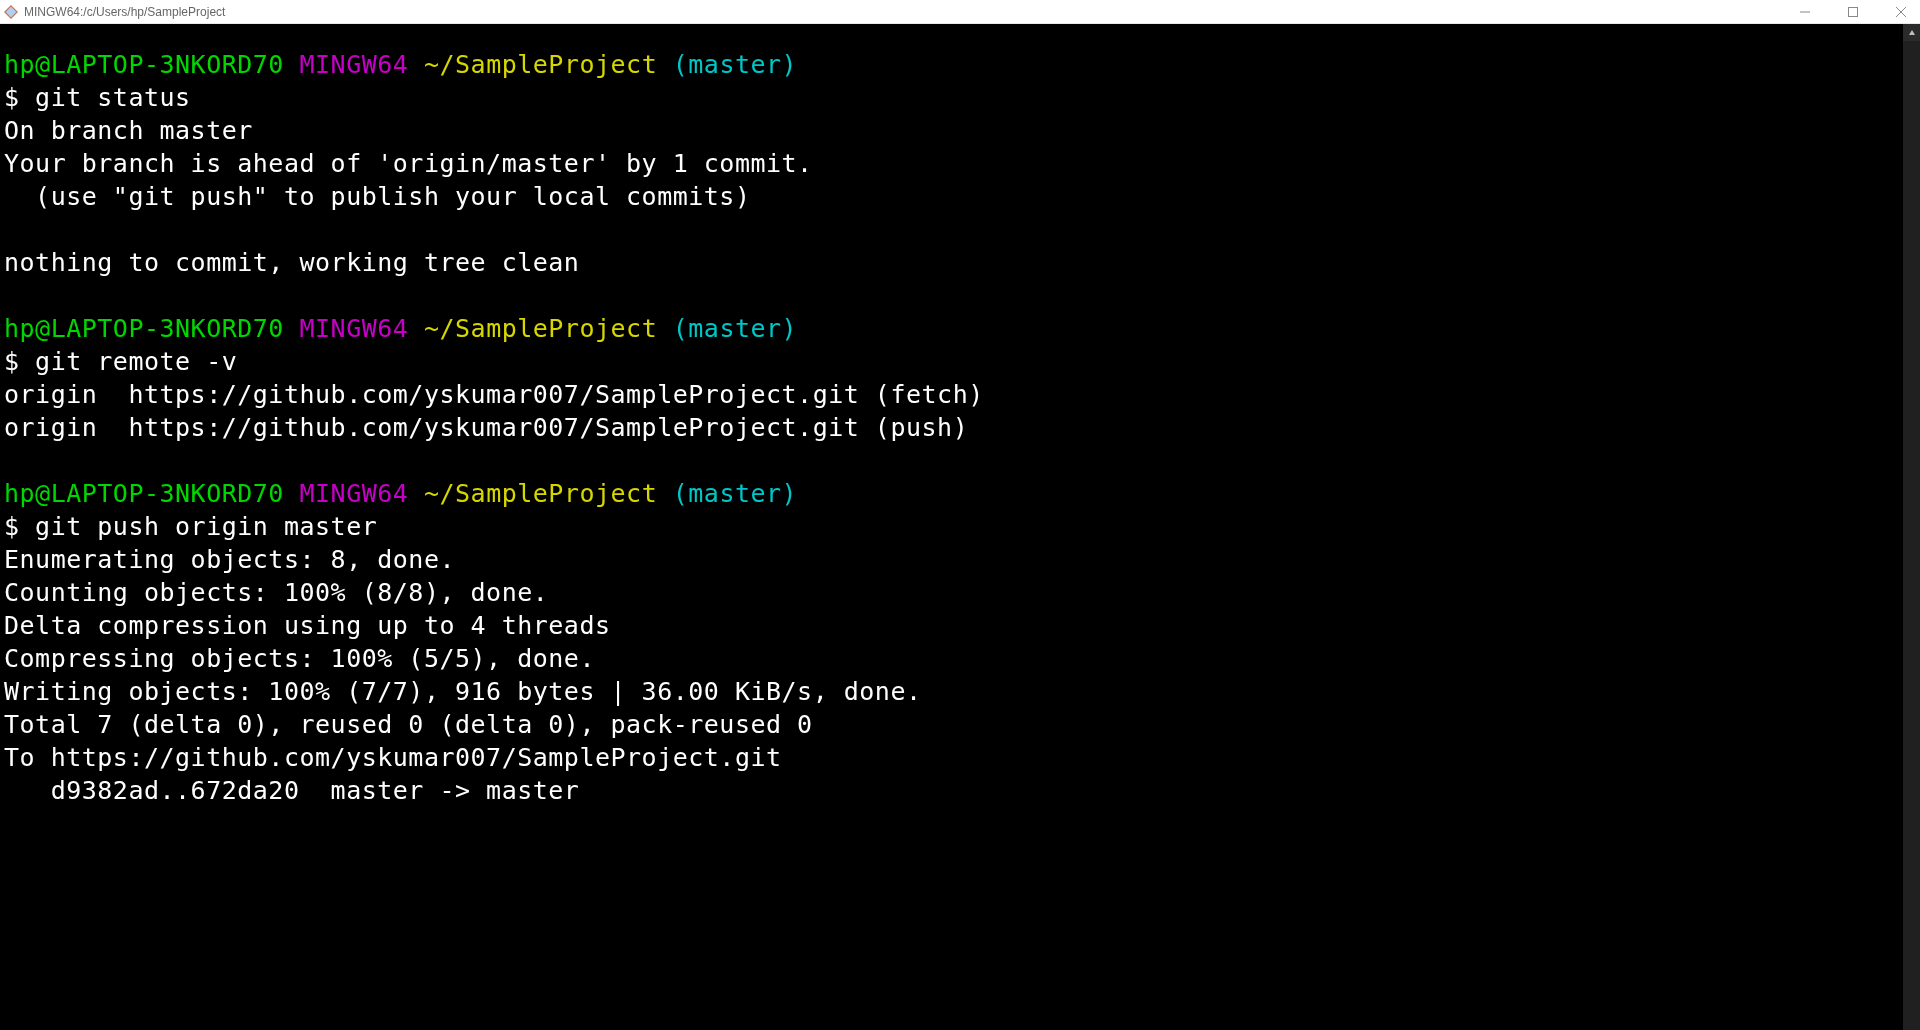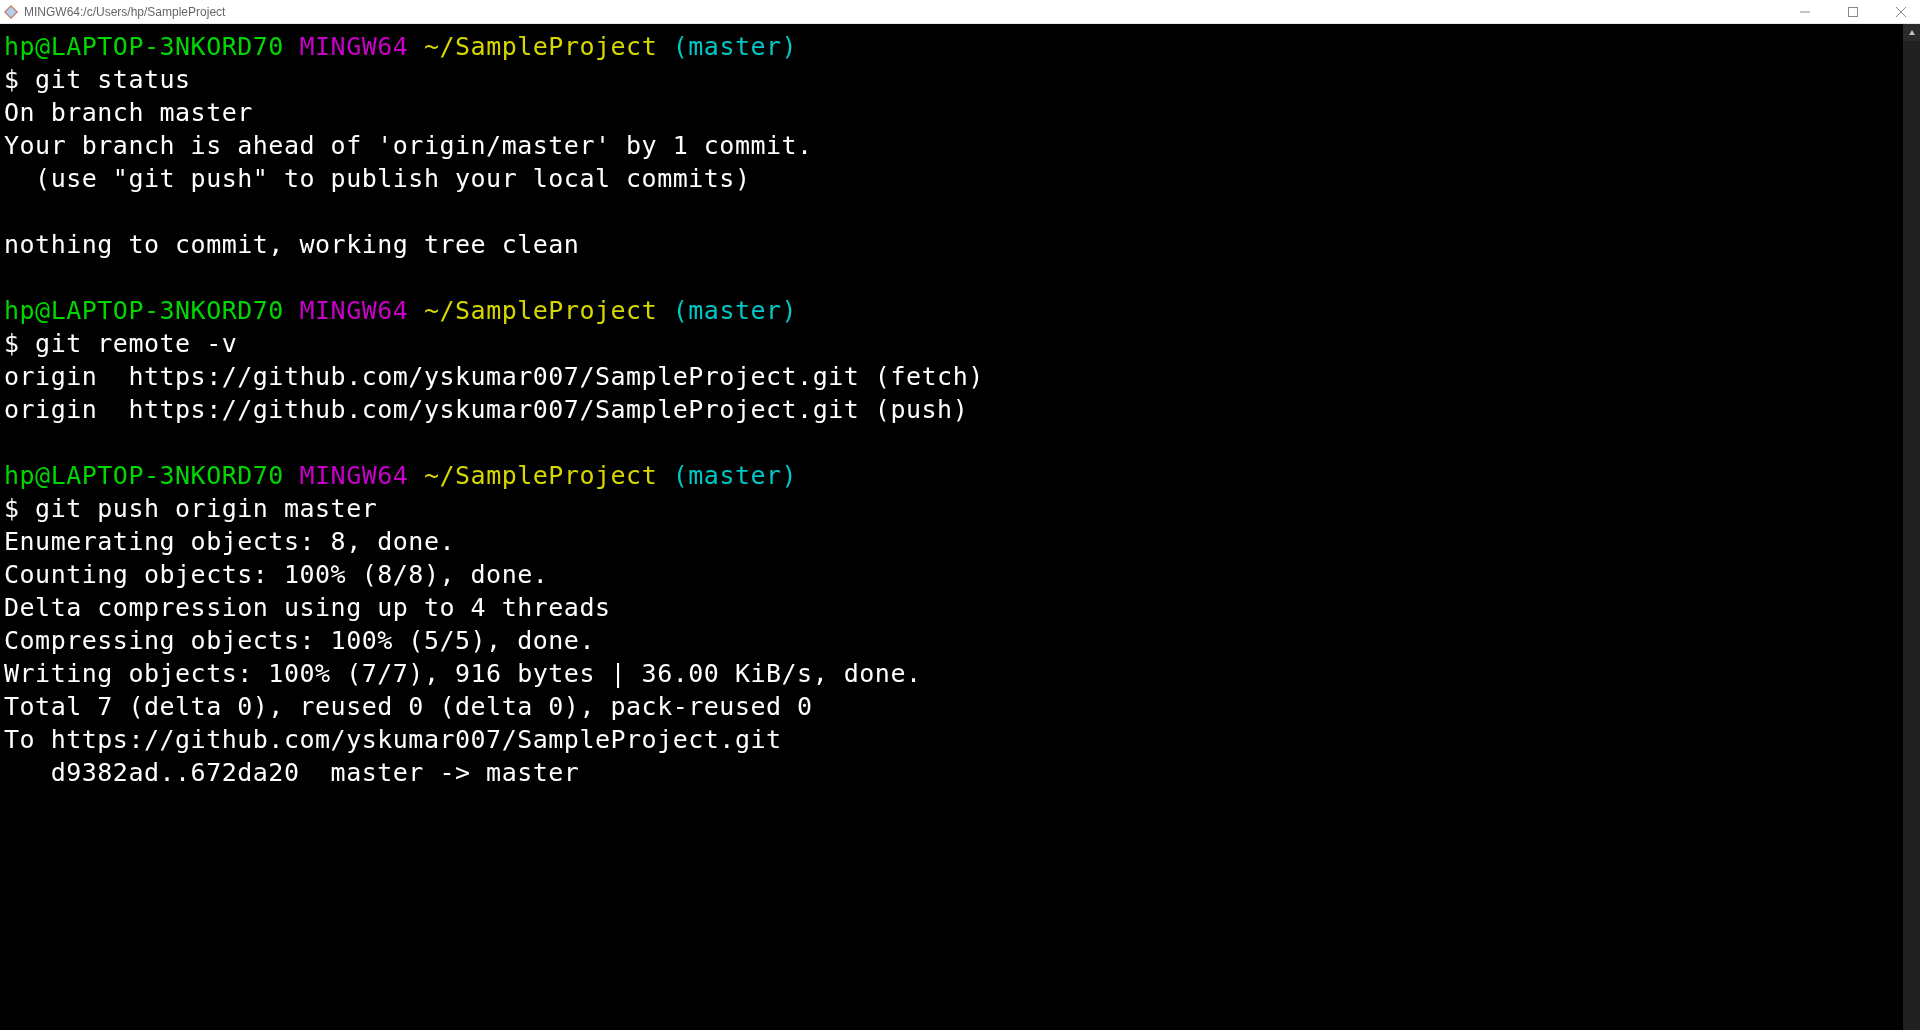--- a/index.html
+++ b/index.html
@@ -49,21 +49,21 @@
     position: relative;
     background: #000;
   }
   .terminal {
     flex: 1;
     background: #000000;
     color: #ffffff;
     font-family: Consolas, "Lucida Console", monospace;
     font-size: 25px;
     line-height: 33px;
-    padding: 6px 4px 0 4px;
+    padding: 24px 4px 0 4px;
     white-space: pre;
     overflow: hidden;
     letter-spacing: 0.5px;
   }
   .scrollbar {
     width: 17px;
     background: #2b2b2b;
     display: flex;
     flex-direction: column;
     align-items: center;

